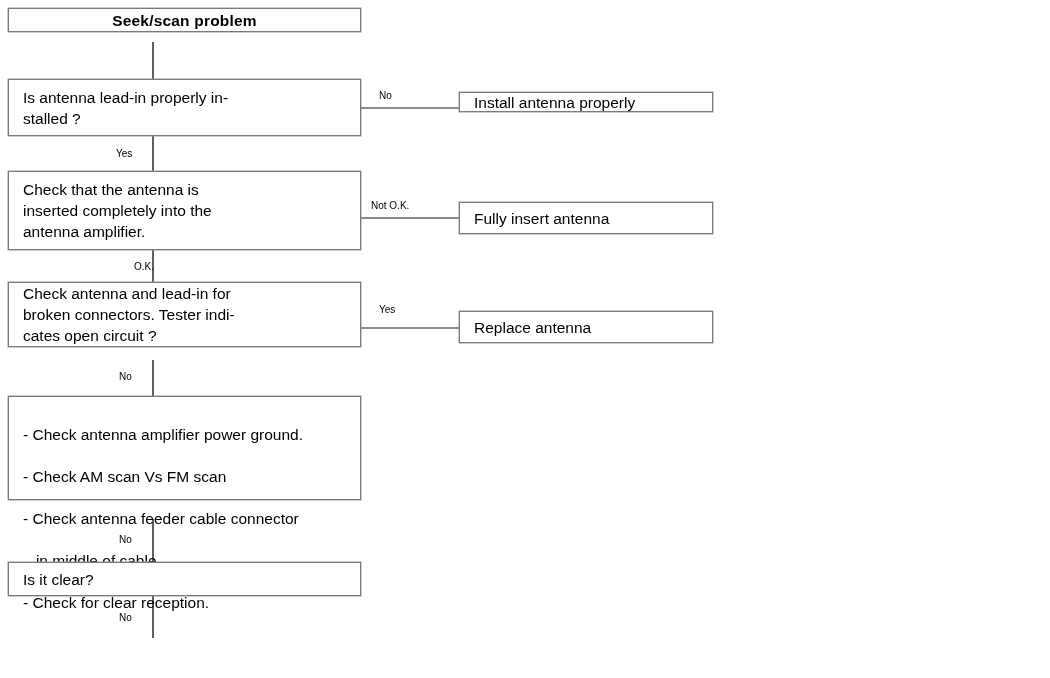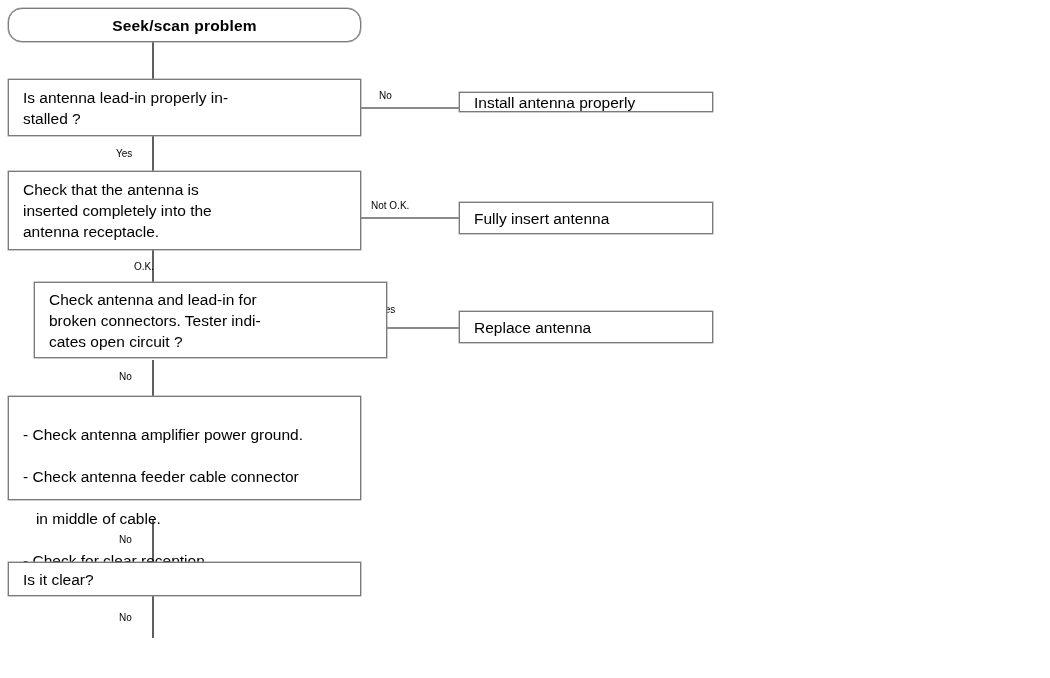--- a/index.html
+++ b/index.html
@@ -101,41 +101,42 @@
   <div class="edge-label" style="left:110px; top:258px;margin-left:24px;">O.K.</div>
 
   <div class="edge-label" style="left:379px; top:301px;">Yes</div>
 
   <div class="edge-label" style="left:119px; top:368px;">No</div>
 
   <div class="edge-label" style="left:119px; top:531px;">No</div>
 
   <div class="edge-label" style="left:119px; top:609px;">No</div>
 
-  <div class="node title" style="left:8px; top:8px; width:353px; height:34px;border-radius:14px;">Seek/scan problem</div>
+  <div class="node title" style="left:8px; top:8px; width:353px; height:24px;">Seek/scan problem</div>
 
   <div class="node vcenter" style="left:8px; top:79px; width:353px; height:57px;">Is antenna lead-in properly in-
 stalled ?</div>
 
   <div class="node vcenter" style="left:459px; top:92px; width:254px; height:20px;">Install antenna properly</div>
 
   <div class="node vcenter" style="left:8px; top:171px; width:353px; height:79px;">Check that the antenna is
 inserted completely into the
-antenna receptacle.</div>
+antenna amplifier.</div>
 
   <div class="node vcenter" style="left:459px; top:202px; width:254px; height:32px;">Fully insert antenna</div>
 
-  <div class="node vcenter" style="left:8px; top:282px; width:353px; height:76px;margin-left:26px;">Check antenna and lead-in for
+  <div class="node vcenter" style="left:8px; top:282px; width:353px; height:65px;">Check antenna and lead-in for
 broken connectors. Tester indi-
 cates open circuit ?</div>
 
   <div class="node vcenter" style="left:459px; top:311px; width:254px; height:32px;">Replace antenna</div>
 
   <div class="node list" style="left:8px; top:396px; width:353px; height:104px;">
     <span class="bullet-line">- Check antenna amplifier power ground.</span>
+    <span class="bullet-line">- Check AM scan Vs FM scan</span>
     <span class="bullet-line">- Check antenna feeder cable connector</span>
     <span class="bullet-line">   in middle of cable.</span>
     <span class="bullet-line">- Check for clear reception.</span>
   </div>
 
   <div class="node vcenter" style="left:8px; top:562px; width:353px; height:34px;">Is it clear?</div>
 
 
 </div>
 

